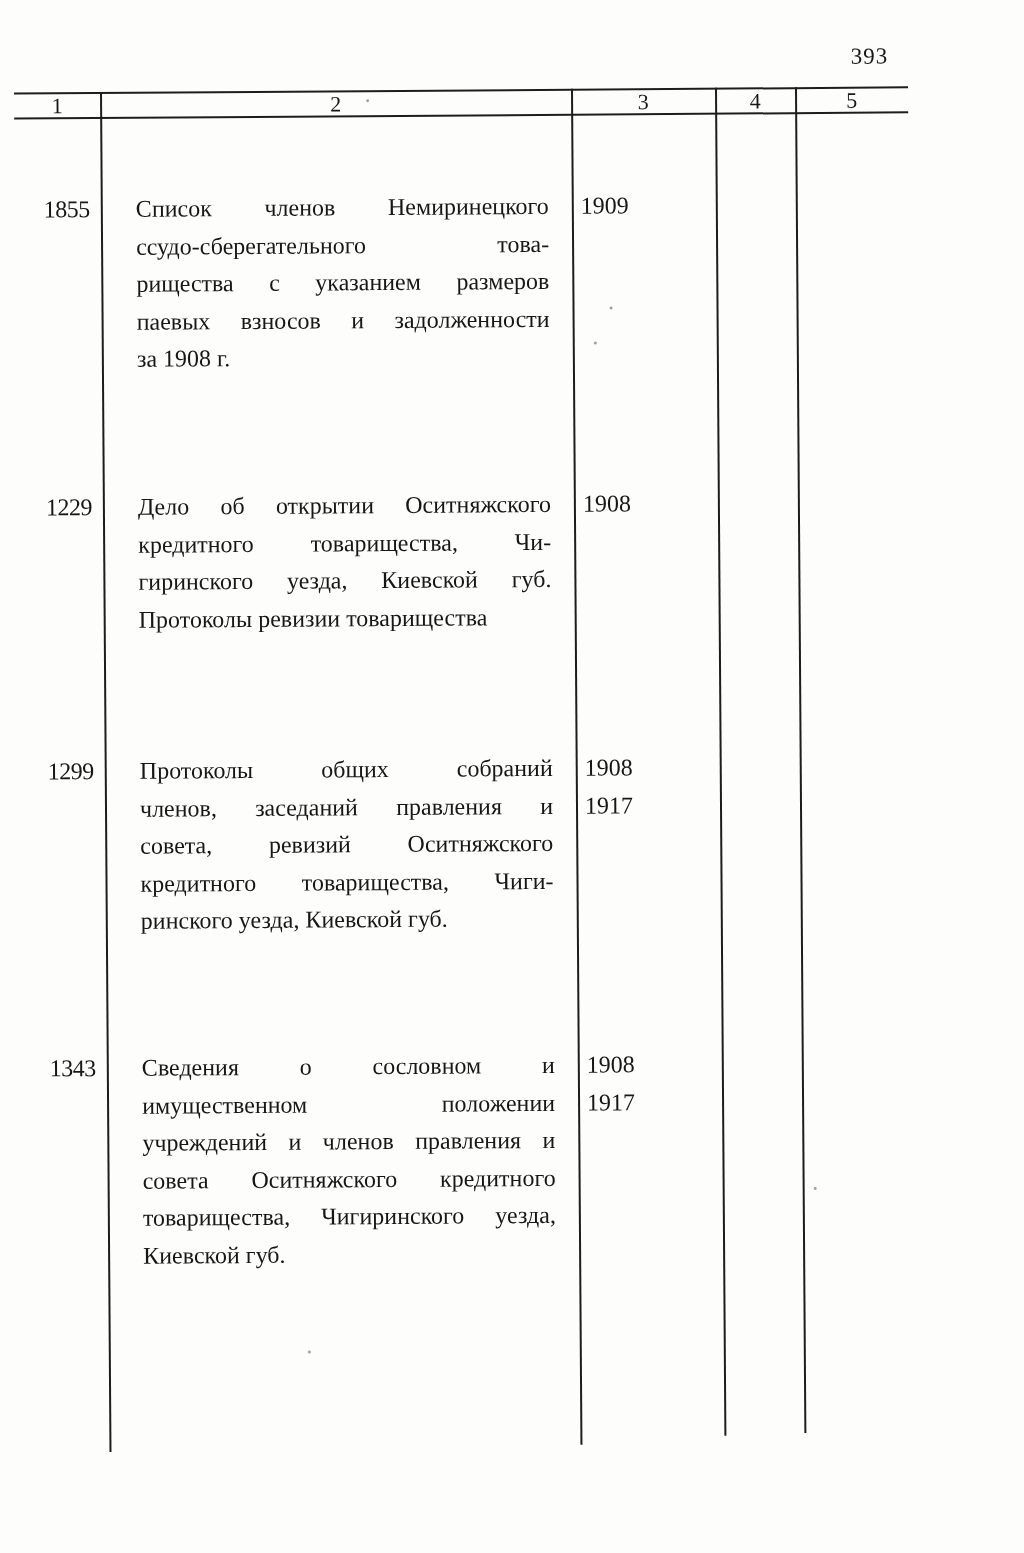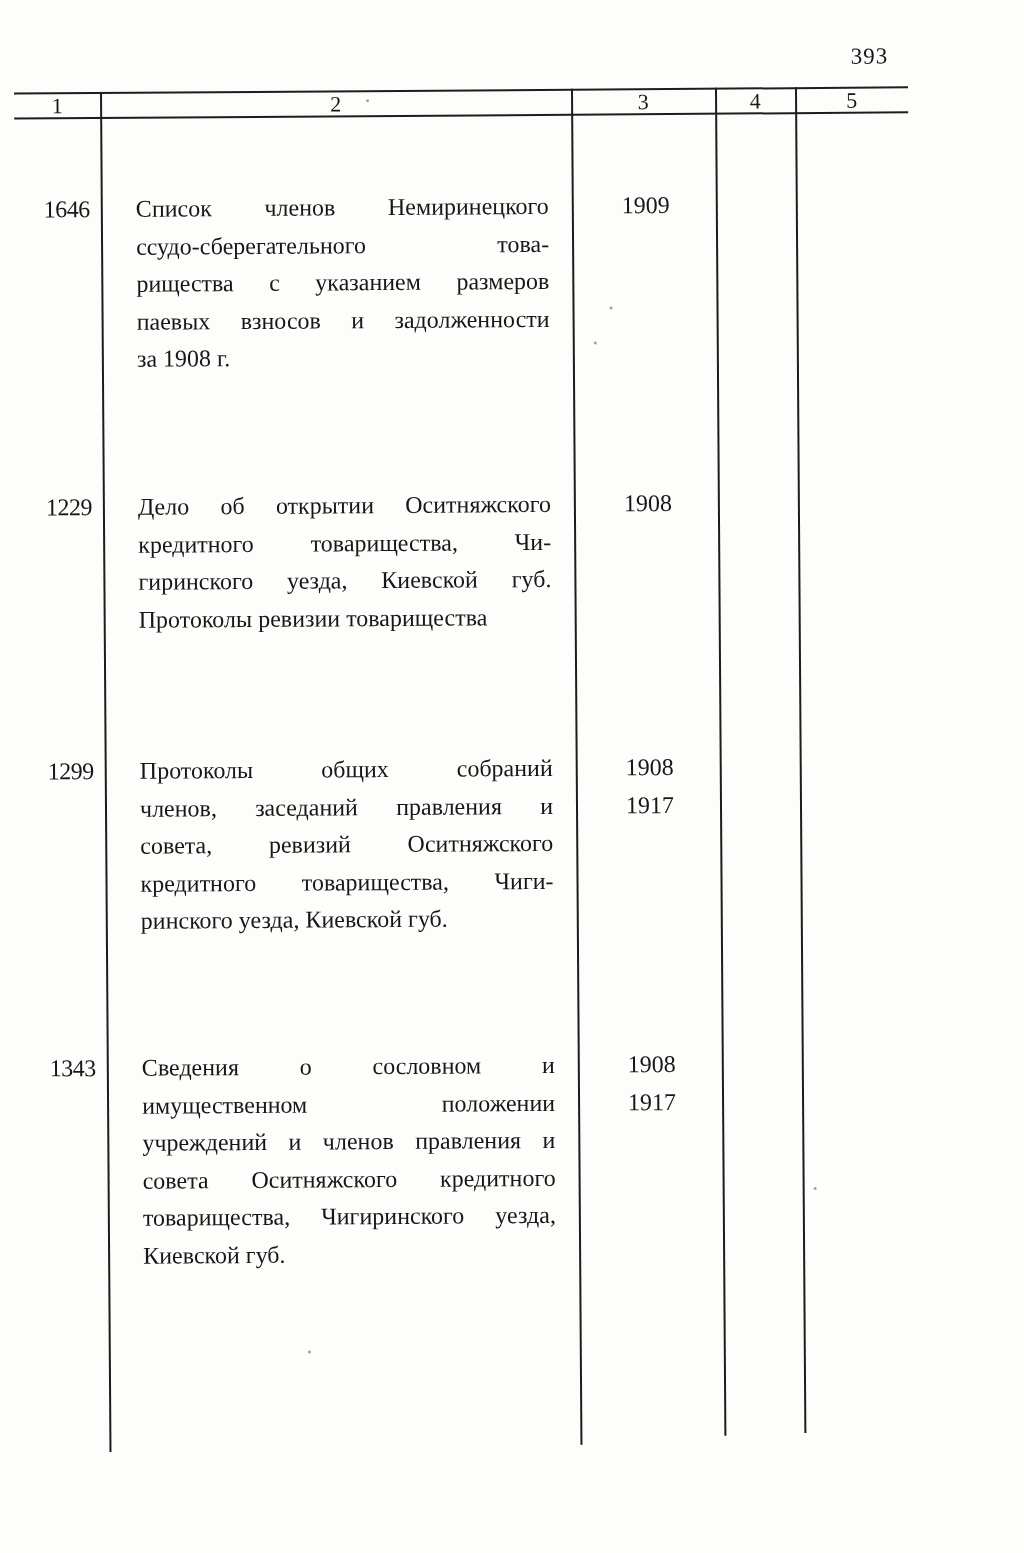--- a/index.html
+++ b/index.html
@@ -72,21 +72,21 @@
   }
   .dl.last {
     text-align:left;
     text-align-last:left;
   }
   .years {
     position:absolute;
     left:580px; width:80px;
     font-size:24px;
   }
-  .yl { height:37.5px; line-height:37.5px;margin-left:41px; }
+  .yl { height:37.5px; line-height:37.5px; }
 
   .r0 { top:191px;  }
   .r1 { top:489px;  }
   .r2 { top:753px;  }
   .r3 { top:1050px; }
 
   .dot {
     position:absolute;
     width:3px; height:3px; border-radius:50%;
     background:#6e6e6e; opacity:.65;
@@ -106,21 +106,21 @@
     <div class="vline v2"></div>
     <div class="vline v3"></div>
     <div class="vline v4"></div>
 
     <div class="col-head h1">1</div>
     <div class="col-head h2">2</div>
     <div class="col-head h3">3</div>
     <div class="col-head h4">4</div>
     <div class="col-head h5">5</div>
 
-    <div class="row-number r0">1646</div>
+    <div class="row-number r0">1855</div>
     <div class="desc r0">
       <div class="dl">Список членов Немиринецкого</div>
       <div class="dl">ссудо-сберегательного това-</div>
       <div class="dl">рищества с указанием размеров</div>
       <div class="dl">паевых взносов и задолженности</div>
       <div class="dl last">за 1908 г.</div>
     </div>
     <div class="years r0">
       <div class="yl">1909</div>
     </div>

